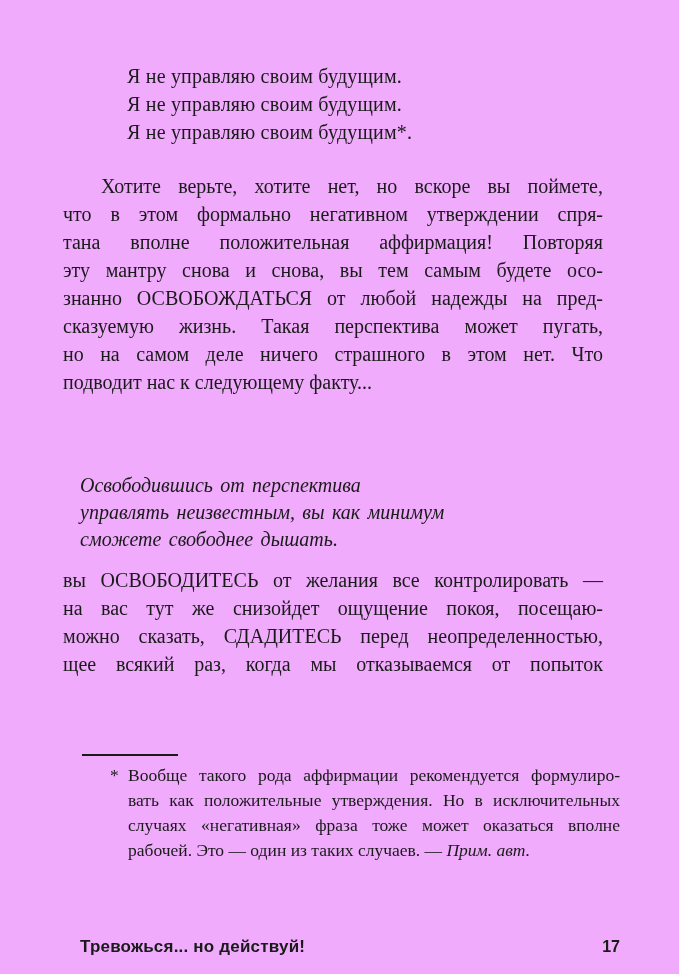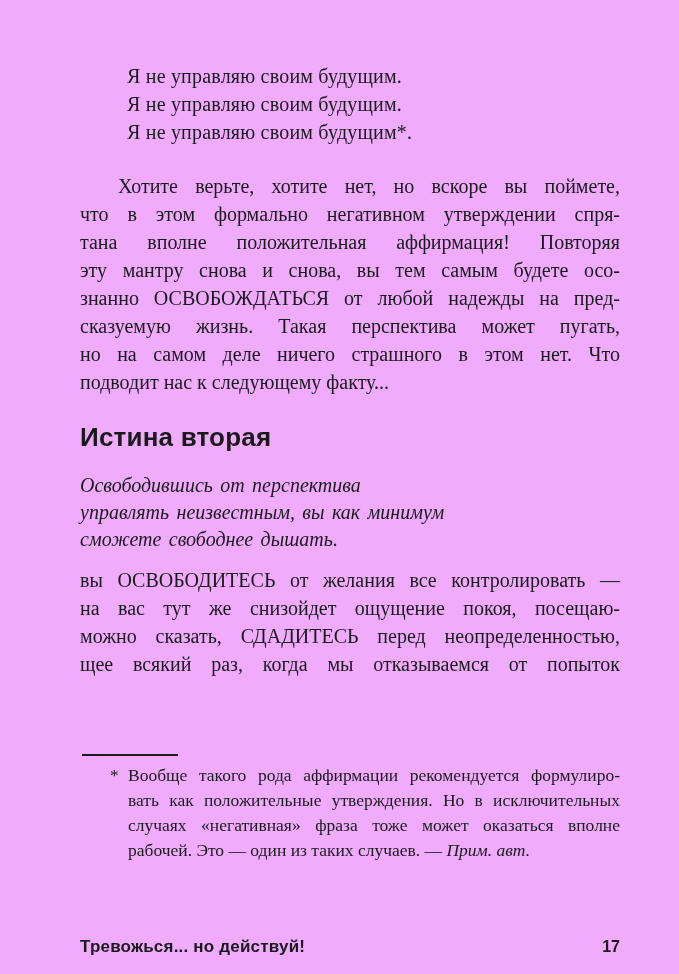--- a/index.html
+++ b/index.html
@@ -17,21 +17,21 @@
     overflow: hidden;
   }
   
   .mantra {
     position: absolute; top: 62px; left: 127px;
     font-size: 20px; line-height: 28px;
     letter-spacing: 0.2px;
   }
   
   .para {
-    position: absolute; left: 80px; width: 540px;
+    position: absolute; left: 63px; width: 540px;
     font-size: 20px; line-height: 28px;
   }
   .para1 { top: 172px; }
   .para2 { top: 566px; }
   .jline { text-align: justify; text-align-last: justify; }
   .pline { text-align: left; }
   .indent { padding-left: 38px; }
   
   .heading {
     position: absolute; top: 421px; left: 80px; margin: 0;
@@ -83,21 +83,20 @@
     <div class="jline indent">Хотите верьте, хотите нет, но вскоре вы поймете,</div>
     <div class="jline">что в этом формально негативном утверждении спря-</div>
     <div class="jline">тана вполне положительная аффирмация! Повторяя</div>
     <div class="jline">эту мантру снова и снова, вы тем самым будете осо-</div>
     <div class="jline">знанно ОСВОБОЖДАТЬСЯ от любой надежды на пред-</div>
     <div class="jline">сказуемую жизнь. Такая перспектива может пугать,</div>
     <div class="jline">но на самом деле ничего страшного в этом нет. Что</div>
     <div class="pline">подводит нас к следующему факту...</div>
   </div>
 
-  <h2 class="heading">Истина вторая</h2>
 
   <div class="epigraph">
     <div>Освободившись от перспектива</div>
     <div>управлять неизвестным, вы как минимум</div>
     <div>сможете свободнее дышать.</div>
   </div>
 
   <div class="para para2">
     <div class="jline">вы ОСВОБОДИТЕСЬ от желания все контролировать —</div>
     <div class="jline">на вас тут же снизойдет ощущение покоя, посещаю-</div>

